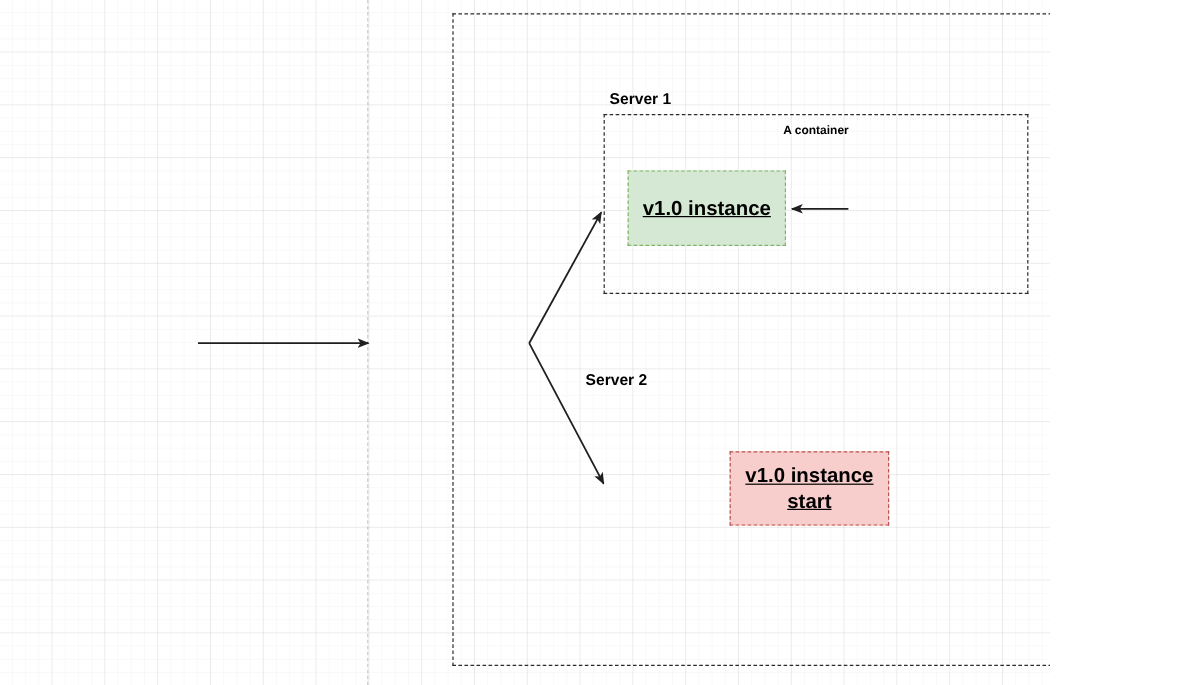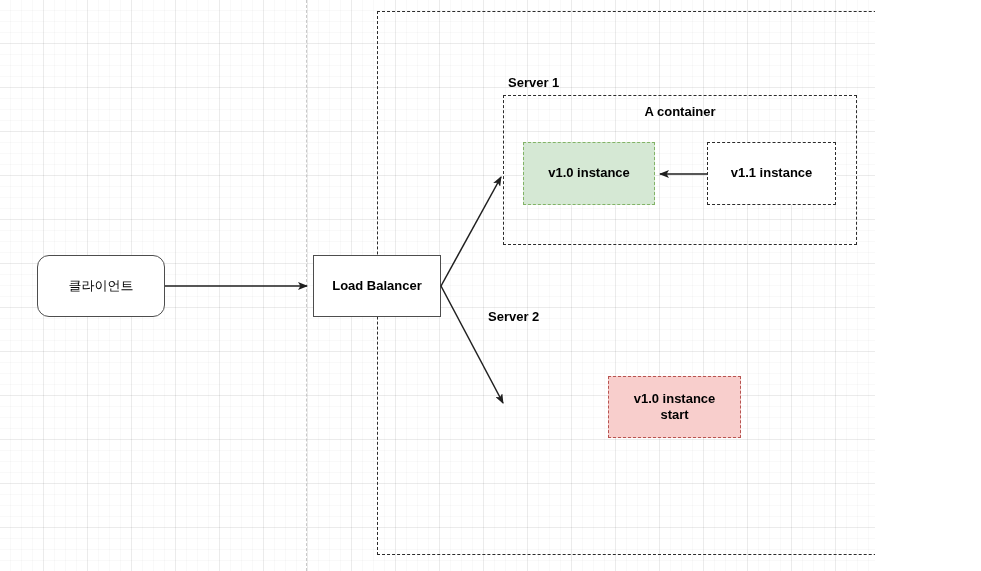--- a/index.html
+++ b/index.html
@@ -61,21 +61,21 @@
 
   .group-dashed {
     border: 1.6px dashed #2b2b2b;
     background: transparent;
     align-items: flex-start;
     justify-content: center;
   }
   .group-dashed > .group-title {
     margin-top: 8px;
     font-weight: bold;
-    font-size: 13px;
+    font-size: 10px;
   }
 
   .outer-dashed {
     border: 1.6px dashed #2b2b2b;
     background: transparent;
   }
 
   .inst-green {
     background: #d5e8d4;
     border: 1.5px dashed #82b366;
@@ -89,23 +89,24 @@
     font-weight: bold;
   }
   .inst-pink {
     background: #f8cecc;
     border: 1.5px dashed #b85450;
     font-size: 13px;
     font-weight: bold;
   }
 
   .node-label {
-    font-size: 13px;
+    font-size: 17px;
     font-weight: bold;
     white-space: pre-line;
+    text-decoration: underline;
   }
   .label-plain {
     font-weight: normal;
   }
 
   .free-label {
     position: absolute;
     font-size: 13px;
     font-weight: bold;
     color: #000000;
@@ -134,39 +135,30 @@
   <div class="free-label" style="left:508px; top:75px;">Server 1</div>
 
   <div class="node group-dashed" style="left:503px; top:95px; width:354px; height:150px;">
     <div class="group-title">A container</div>
   </div>
 
   <div class="node inst-green" style="left:523px; top:142px; width:132px; height:63px;">
     <span class="node-label">v1.0 instance</span>
   </div>
 
-  <div class="node inst-white" style="left:707px; top:142px; width:129px; height:63px;">
-    <span class="node-label">v1.1 instance</span>
-  </div>
 
   <div class="free-label" style="left:488px; top:309px;">Server 2</div>
 
 
   <div class="node inst-pink" style="left:608px; top:376px; width:133px; height:62px;">
     <span class="node-label">v1.0 instance
 start</span>
   </div>
 
-  <div class="node box-solid box-rounded" style="left:37px; top:255px; width:128px; height:62px;">
-    <span class="node-label label-plain">클라이언트</span>
-  </div>
 
-  <div class="node box-solid" style="left:313px; top:255px; width:128px; height:62px;">
-    <span class="node-label">Load Balancer</span>
-  </div>
 
   <svg class="edges" viewBox="0 0 981 571" xmlns="http://www.w3.org/2000/svg">
     <defs>
       <marker id="arrowhead" markerWidth="10" markerHeight="8" refX="9" refY="4" orient="auto" markerUnits="userSpaceOnUse">
         <path d="M0,0 L10,4 L0,8 L2.4,4 z" fill="#1f1f1f"></path>
       </marker>
     </defs>
 
     <line x1="165" y1="286" x2="307" y2="286" stroke="#1f1f1f" stroke-width="1.5" marker-end="url(#arrowhead)"></line>
 

